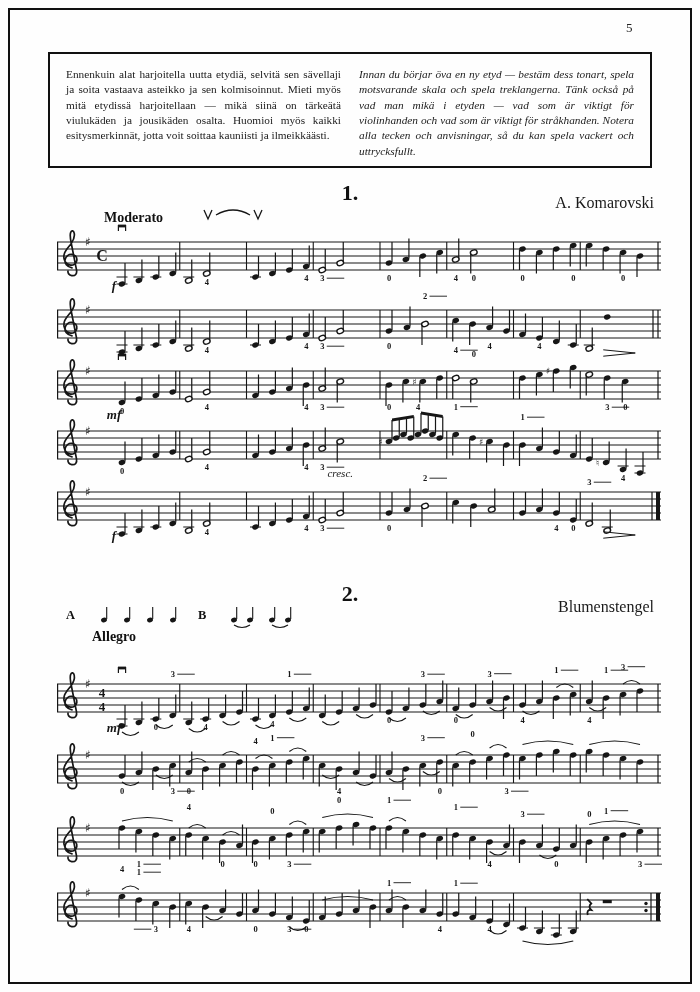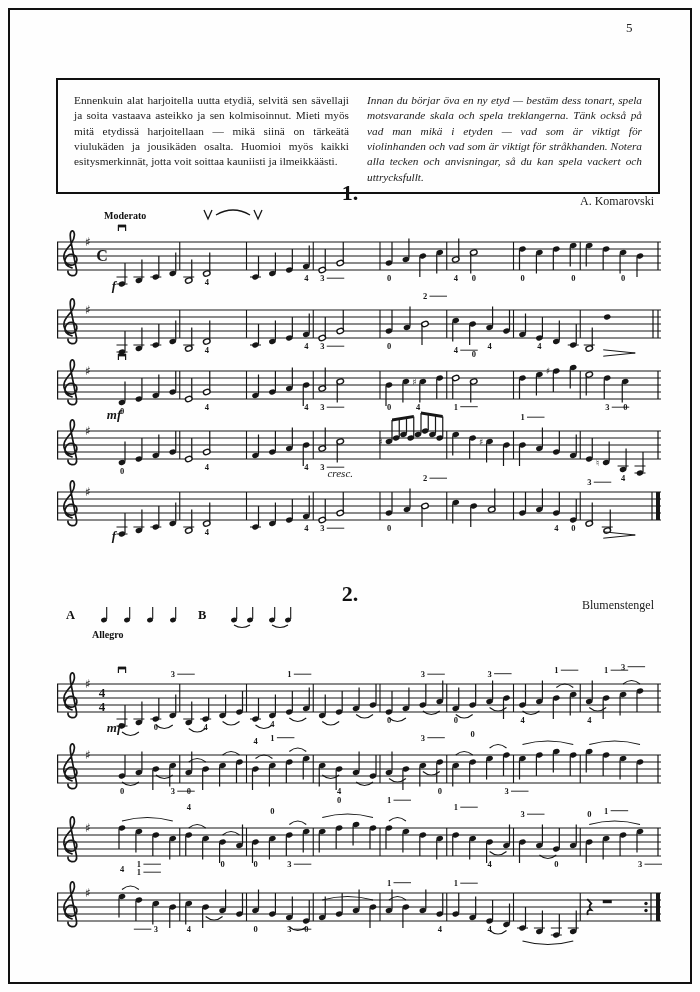--- a/index.html
+++ b/index.html
@@ -1,26 +1,26 @@
 <!DOCTYPE html>
 <html><head>
 <meta charset="utf-8">
 <style>
   html,body{margin:0;padding:0;background:#e8e8e4;}
   .page{position:relative;width:700px;height:992px;background:#fefefe;margin:0 auto;overflow:hidden;
         font-family:"Liberation Serif",serif;color:#161616;}
   .frame{position:absolute;left:8px;top:8px;right:8px;bottom:8px;border:2px solid #111;pointer-events:none;}
   .page-number{position:absolute;top:20px;left:626px;font-size:13px;color:#222;}
-  .intro-box{position:absolute;left:48px;top:78px;width:604px;height:116px;border:2px solid #111;
-             box-sizing:border-box;display:flex;gap:18px;padding:13px 16px 10px 16px;margin-left:8px;}
+  .intro-box{position:absolute;left:48px;top:52px;width:604px;height:116px;border:2px solid #111;
+             box-sizing:border-box;display:flex;gap:18px;padding:13px 16px 10px 16px;}
   .intro-box p{margin:0;flex:1 1 50%;font-size:11.3px;line-height:1.36;text-align:justify;color:#1a1a1a;}
   .intro-box p.sv{font-style:italic;}
   .piece-title{position:absolute;left:0;width:700px;text-align:center;font-size:22px;font-weight:bold;color:#111;}
-  .composer{position:absolute;right:46px;font-size:12px;color:#1a1a1a;}
-  .tempo{position:absolute;font-size:10px;font-weight:bold;color:#111;}
+  .composer{position:absolute;right:46px;font-size:16px;color:#1a1a1a;}
+  .tempo{position:absolute;font-size:14px;font-weight:bold;color:#111;}
   .patterns{position:absolute;left:0;top:600px;width:700px;height:34px;}
   .patterns .plabel{position:absolute;top:8px;font-size:12.5px;font-weight:bold;color:#111;}
   .patterns svg{position:absolute;top:0;}
   #score{position:absolute;left:0;top:0;width:700px;height:992px;pointer-events:none;}
   #score div{position:absolute;}
   svg{overflow:visible;}
 </style>
 </head>
 <body>
 

